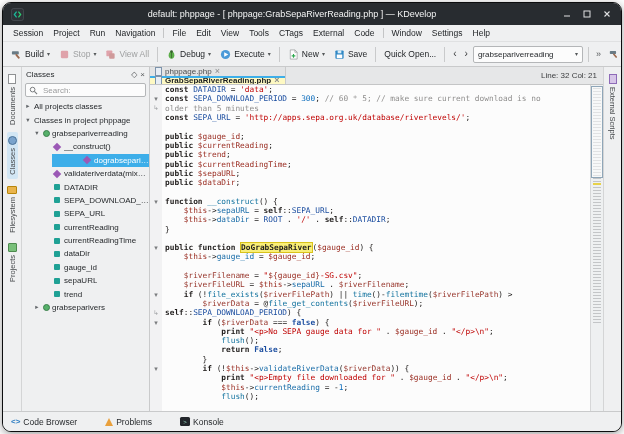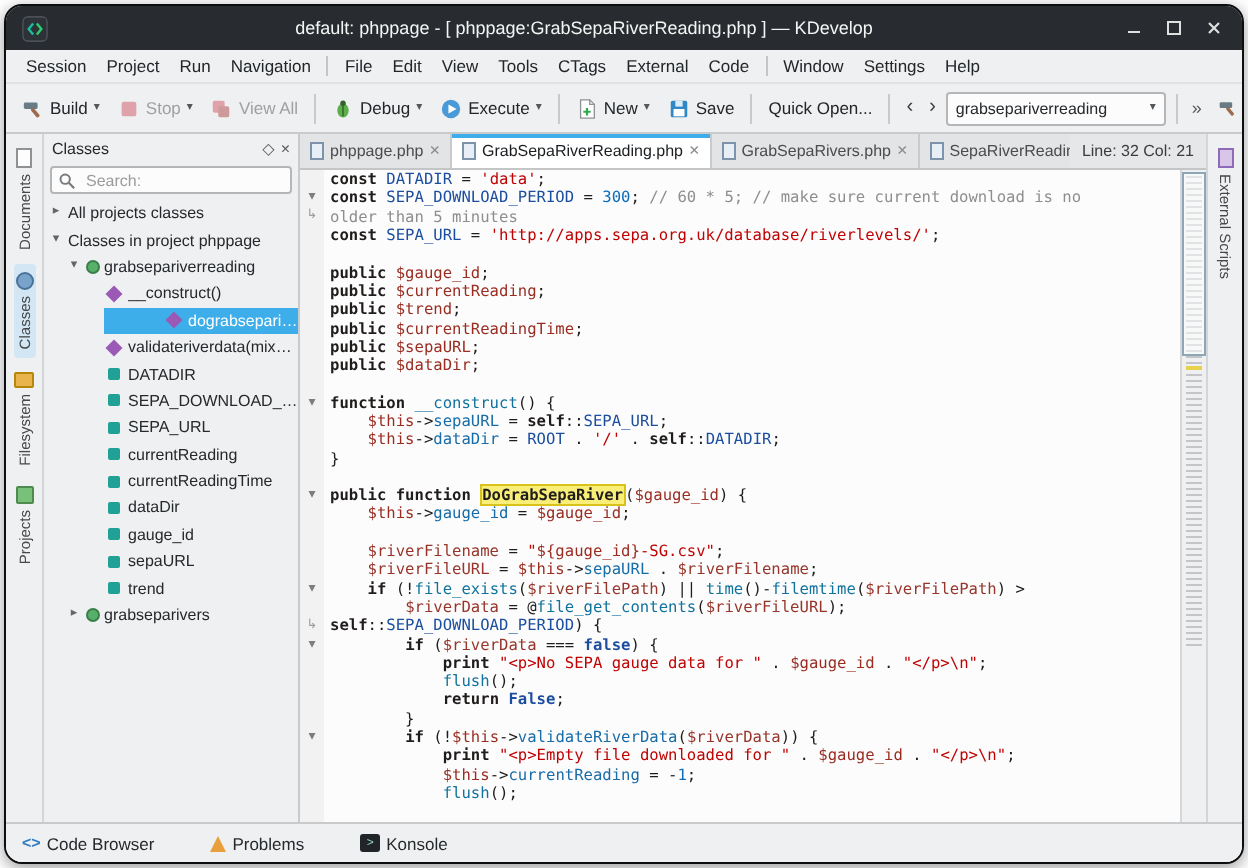--- a/index.html
+++ b/index.html
@@ -57,23 +57,23 @@
   .expander{width:8px;flex:none;font-size:6.5px;color:#63666a;text-align:center;line-height:1;}
   .tree-row.selected .expander{color:#fff;}
   .nicon{flex:none;display:inline-block;}
   .nic-class{width:7px;height:7px;border-radius:50%;background:#56b06a;border:1px solid #3a7f4a;}
   .nic-method{width:6px;height:6px;background:#9b59b6;transform:rotate(45deg);margin:0 2px;}
   .nic-field{width:6px;height:6px;background:#1fa195;border-radius:1px;margin:0 2px;}
   .tree-label{overflow:hidden;text-overflow:ellipsis;}
   
   .editor-col{flex:1;display:flex;flex-direction:column;min-width:0;min-height:0;}
   .tabbar{height:18px;flex:none;display:flex;align-items:stretch;background:#e6e7e8;border-bottom:1px solid #c4c5c6;font-size:8px;}
-  .tabs{display:flex;align-items:stretch;min-width:0;overflow:hidden;}
+  .tabs{display:flex;align-items:stretch;min-width:0;overflow:hidden;flex-direction:column;}
   .etab{display:flex;align-items:center;gap:3px;padding:0 5px;border-right:1px solid #c9cacb;color:#4a4c4e;background:#e3e4e5;white-space:nowrap;}
-  .etab.active{background:#ffffff;color:#1b1e20;box-shadow:inset 0 2px 0 #3daee9;}
+  .etab.active{background:#fef9c3;color:#1b1e20;box-shadow:inset 0 2px 0 #3daee9;font-weight:bold;}
   .tclose{color:#8a8c8e;font-size:9px;line-height:1;}
   .ficon{width:7px;height:9px;background:#e8eef5;border:1px solid #7d93ab;flex:none;}
   .linecol{margin-left:auto;align-self:center;padding:0 6px;color:#3a3c3e;font-size:8px;white-space:nowrap;}
   .editor-area{flex:1;display:flex;min-height:0;background:#fcfcfc;}
   .code-scroll{flex:1;overflow:hidden;background:linear-gradient(90deg,#f2f2f3 0,#f2f2f3 12px,#fcfcfc 12px);}
   .cl{display:flex;align-items:center;height:9.3px;}
   .gut{width:12px;flex:none;text-align:center;line-height:1;}
   .gut.fold{color:#7b7d7f;font-size:7px;}
   .gut.wrapm{color:#9b9da0;font-size:6.5px;}
   .ct{white-space:pre;font-family:"DejaVu Sans Mono",monospace;font-size:7.8px;padding-left:3px;color:#1f1c1b;}

